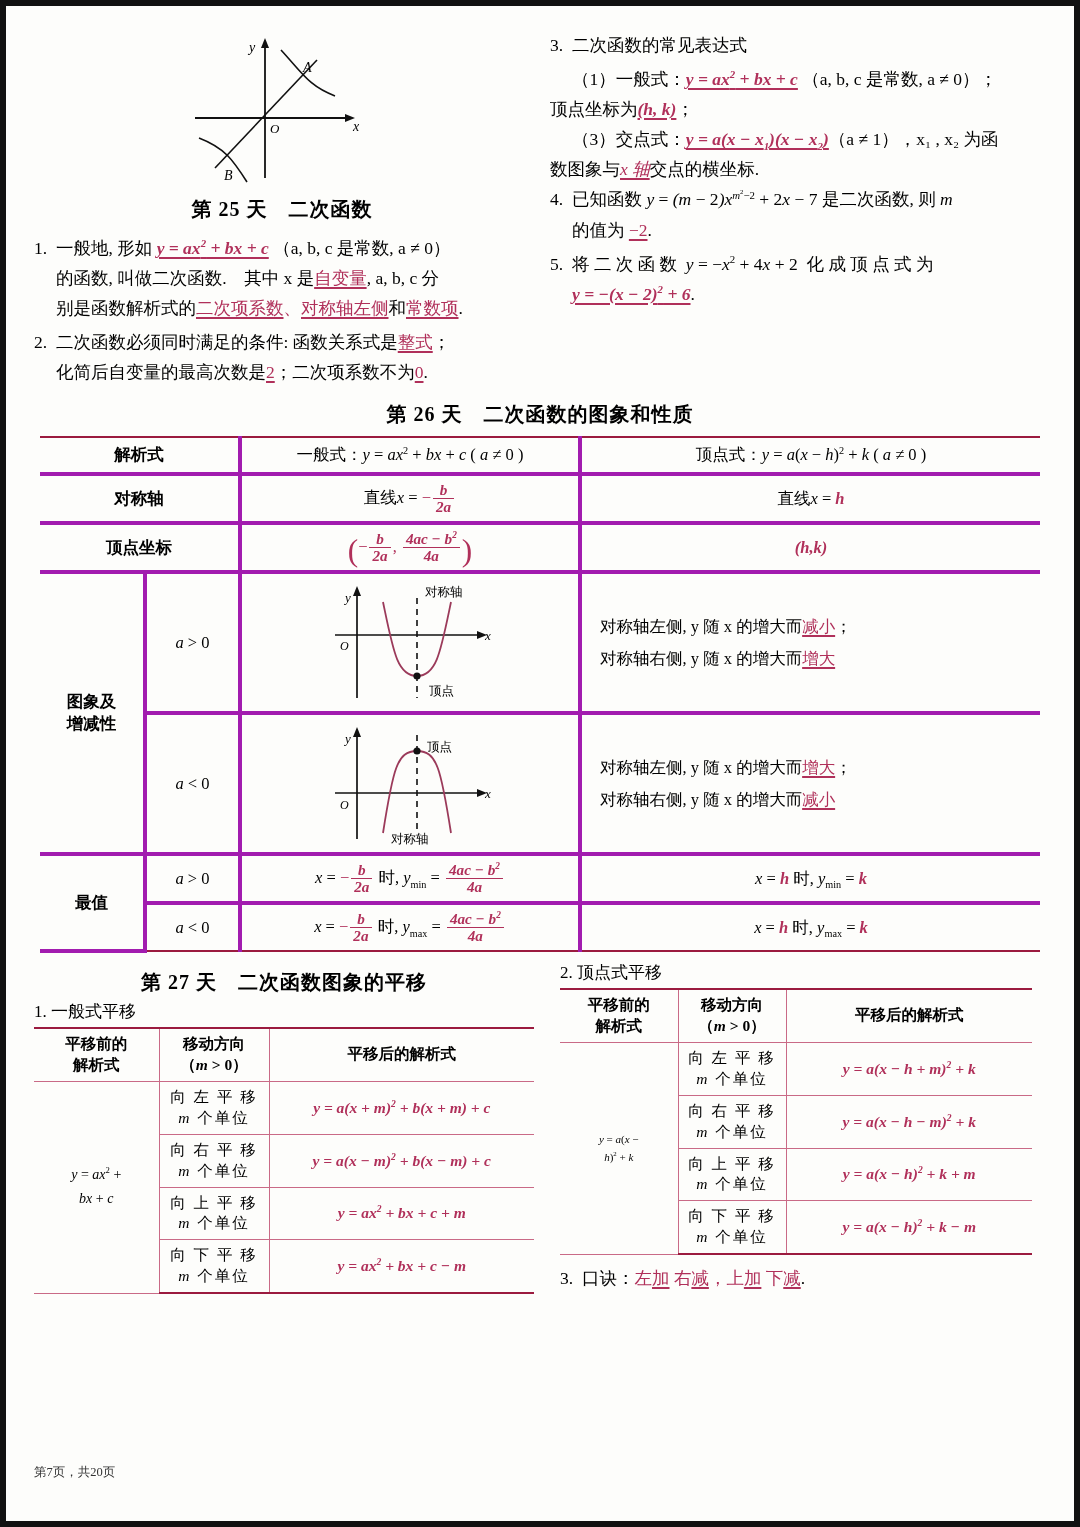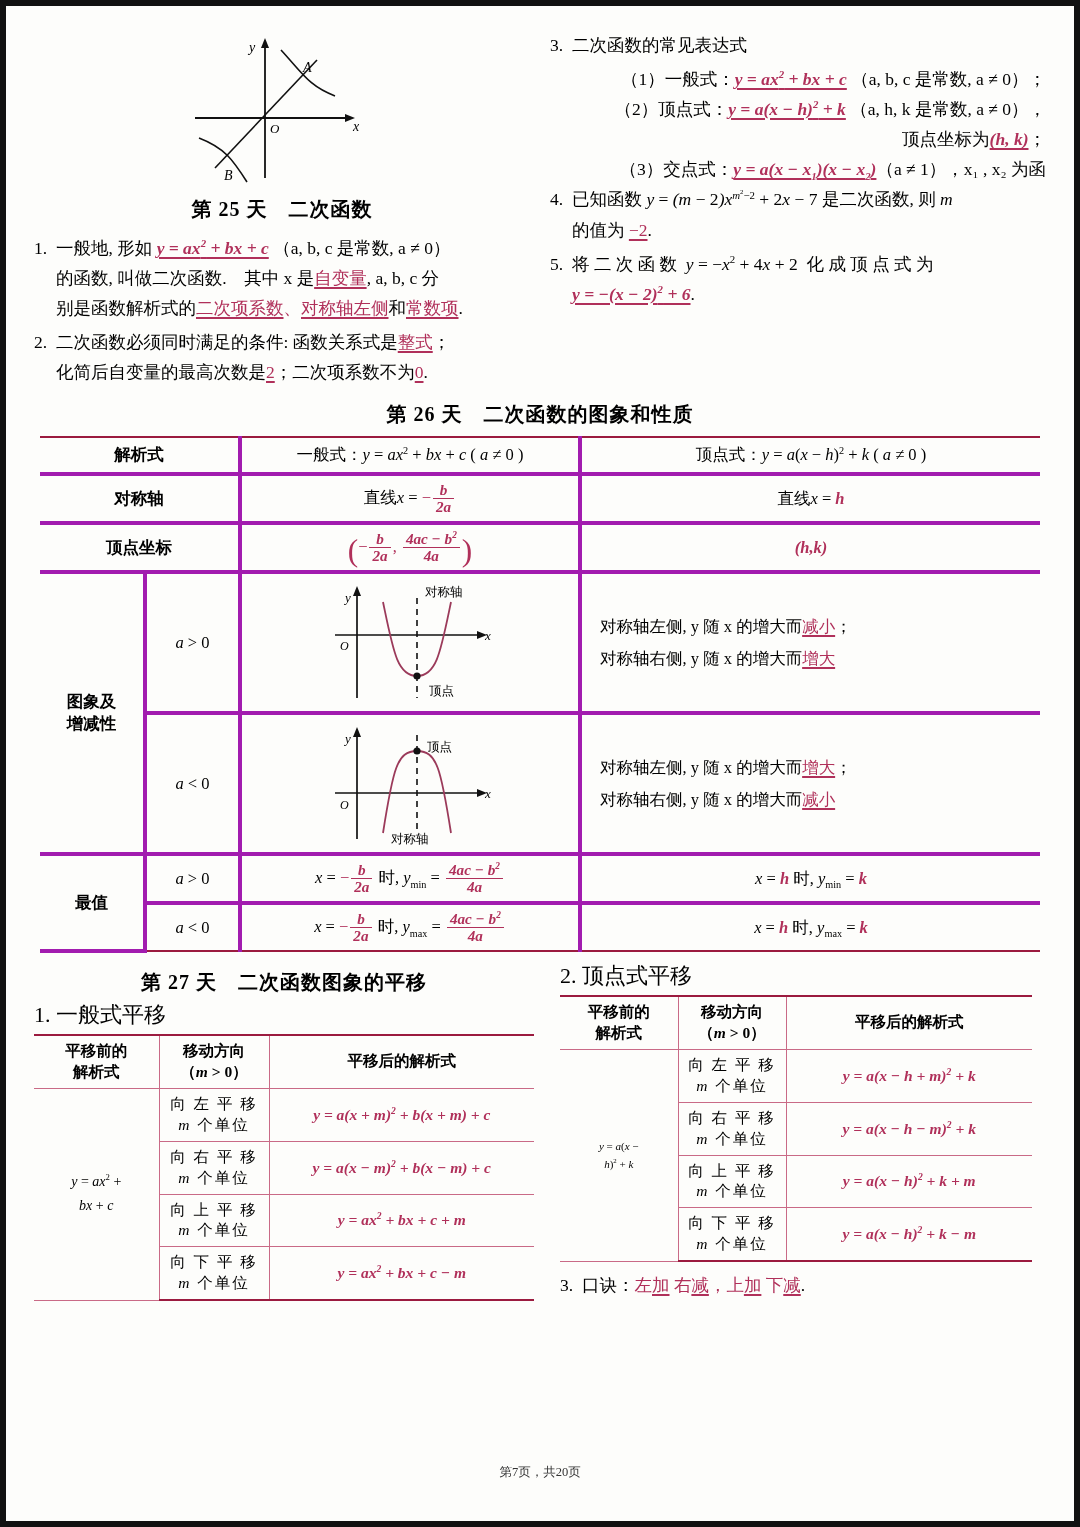--- a/index.html
+++ b/index.html
@@ -31,21 +31,21 @@
   .colL{width:500px;}
   .colR{width:500px;margin-left:20px;}
 
   .figbox{height:160px;display:flex;justify-content:center;align-items:flex-start;}
   .sec-title{text-align:center;font-size:20px;font-weight:bold;letter-spacing:1px;margin:6px 0 10px;}
   .sec-title-2{text-align:center;font-size:20px;font-weight:bold;letter-spacing:1px;margin:10px 0 8px;}
 
   .item{display:flex;font-size:17.5px;line-height:1.72;margin-bottom:4px;}
   .item .num{width:22px;flex:none;}
   .item .body{flex:1;}
-  .sub{font-size:17.5px;line-height:1.72;text-align:right;}
+  .sub{font-size:17.5px;line-height:1.72;}
   .indent{padding-left:22px;}
 
   
   table.t{border-collapse:collapse;width:100%;table-layout:fixed;}
   table.t td{border:4px solid #a21caf;text-align:center;vertical-align:middle;font-size:16.5px;padding:6px 4px;}
   table.t tr.topline td{border-top:2.2px solid #9b1b3f;}
   table.t tr.botline td{border-bottom:2.2px solid #9b1b3f;}
   table.t td.noL{border-left:none;}
   table.t td.noR{border-right:none;margin-left:24px;}
   .lbl{font-weight:bold;font-size:17px;}
@@ -55,23 +55,23 @@
   .two{display:flex;gap:26px;margin-top:6px;}
   .t27{border-collapse:collapse;table-layout:fixed;width:100%;}
   .t27 td{border:1px solid #c96a86;font-size:15.5px;padding:5px 4px;text-align:center;vertical-align:middle;}
   .t27 tr.topline td{border-top:2.2px solid #9b1b3f;}
   .t27 tr.botline td{border-bottom:2.2px solid #9b1b3f;}
   .t27 td.noL{border-left:none;}
   .t27 td.noR{border-right:none;}
   .th{font-weight:bold;font-size:16.5px;line-height:1.35;}
   .dirc{font-size:15.5px;line-height:1.35;letter-spacing:2px;}
   .fml{font-size:16.5px;}
-  .cap{font-size:22px;margin:4px 0 4px;}
-
-  .footer{position:absolute;left:0;right:0;bottom:6px;text-align:center;font-size:12.5px;color:#333;}
+  .cap{font-size:17px;margin:4px 0 4px;}
+
+  .footer{position:absolute;left:0;right:0;bottom:6px;text-align:left;font-size:12.5px;color:#333;}
   svg{display:block;}
 </style>
 </head>
 <body>
 
 <div class="page">
 <div class="inner">
 
   <div class="top">
 
@@ -121,30 +121,29 @@
       <div class="item">
         <div class="num">3.</div>
         <div class="body">二次函数的常见表达式</div>
       </div>
 
       <div class="sub indent">
         <span>（1）一般式：</span><span class="red-b mib u">y&nbsp;=&nbsp;ax<sup>2</sup>&nbsp;+&nbsp;bx&nbsp;+&nbsp;c</span>
         <span>（a, b, c 是常数, a ≠ 0）；</span>
       </div>
 
-      <div class="sub indent">
-        <span>（2）顶点式：</span><span class="red-b mib u">y&nbsp;=&nbsp;a(x&nbsp;−&nbsp;h)<sup>2</sup>&nbsp;+&nbsp;k</span>
-        <span>（a, h, k 是常数, a ≠ 0），</span>
-      </div>
       <div class="sub">
         <span>顶点坐标为</span><span class="red-b mib u">(h, k)</span><span>；</span>
       </div>
 
       <div class="sub indent">
         <span>（3）交点式：</span><span class="red-b mib u">y&nbsp;=&nbsp;a(x&nbsp;−&nbsp;x<sub>1</sub>)(x&nbsp;−&nbsp;x<sub>2</sub>)</span><span>（a ≠ 1），x₁ , x₂ 为函</span>
+      </div>
+      <div class="sub">
+        <span>数图象与</span><span class="red u mi">x 轴</span><span>交点的横坐标.</span>
       </div>
 
       <div class="item">
         <div class="num">4.</div>
         <div class="body">
           <span>已知函数&nbsp;<span class="mi">y</span>&nbsp;=&nbsp;<span class="mi">(m</span>&nbsp;−&nbsp;2<span class="mi">)x</span><sup><span class="mi">m</span><sup>2</sup>−2</sup>&nbsp;+&nbsp;2<span class="mi">x</span>&nbsp;−&nbsp;7 是二次函数, 则 <span class="mi">m</span></span><br>
           <span>的值为</span>&nbsp;<span class="red u">−2</span><span>.</span>
         </div>
       </div>
 

